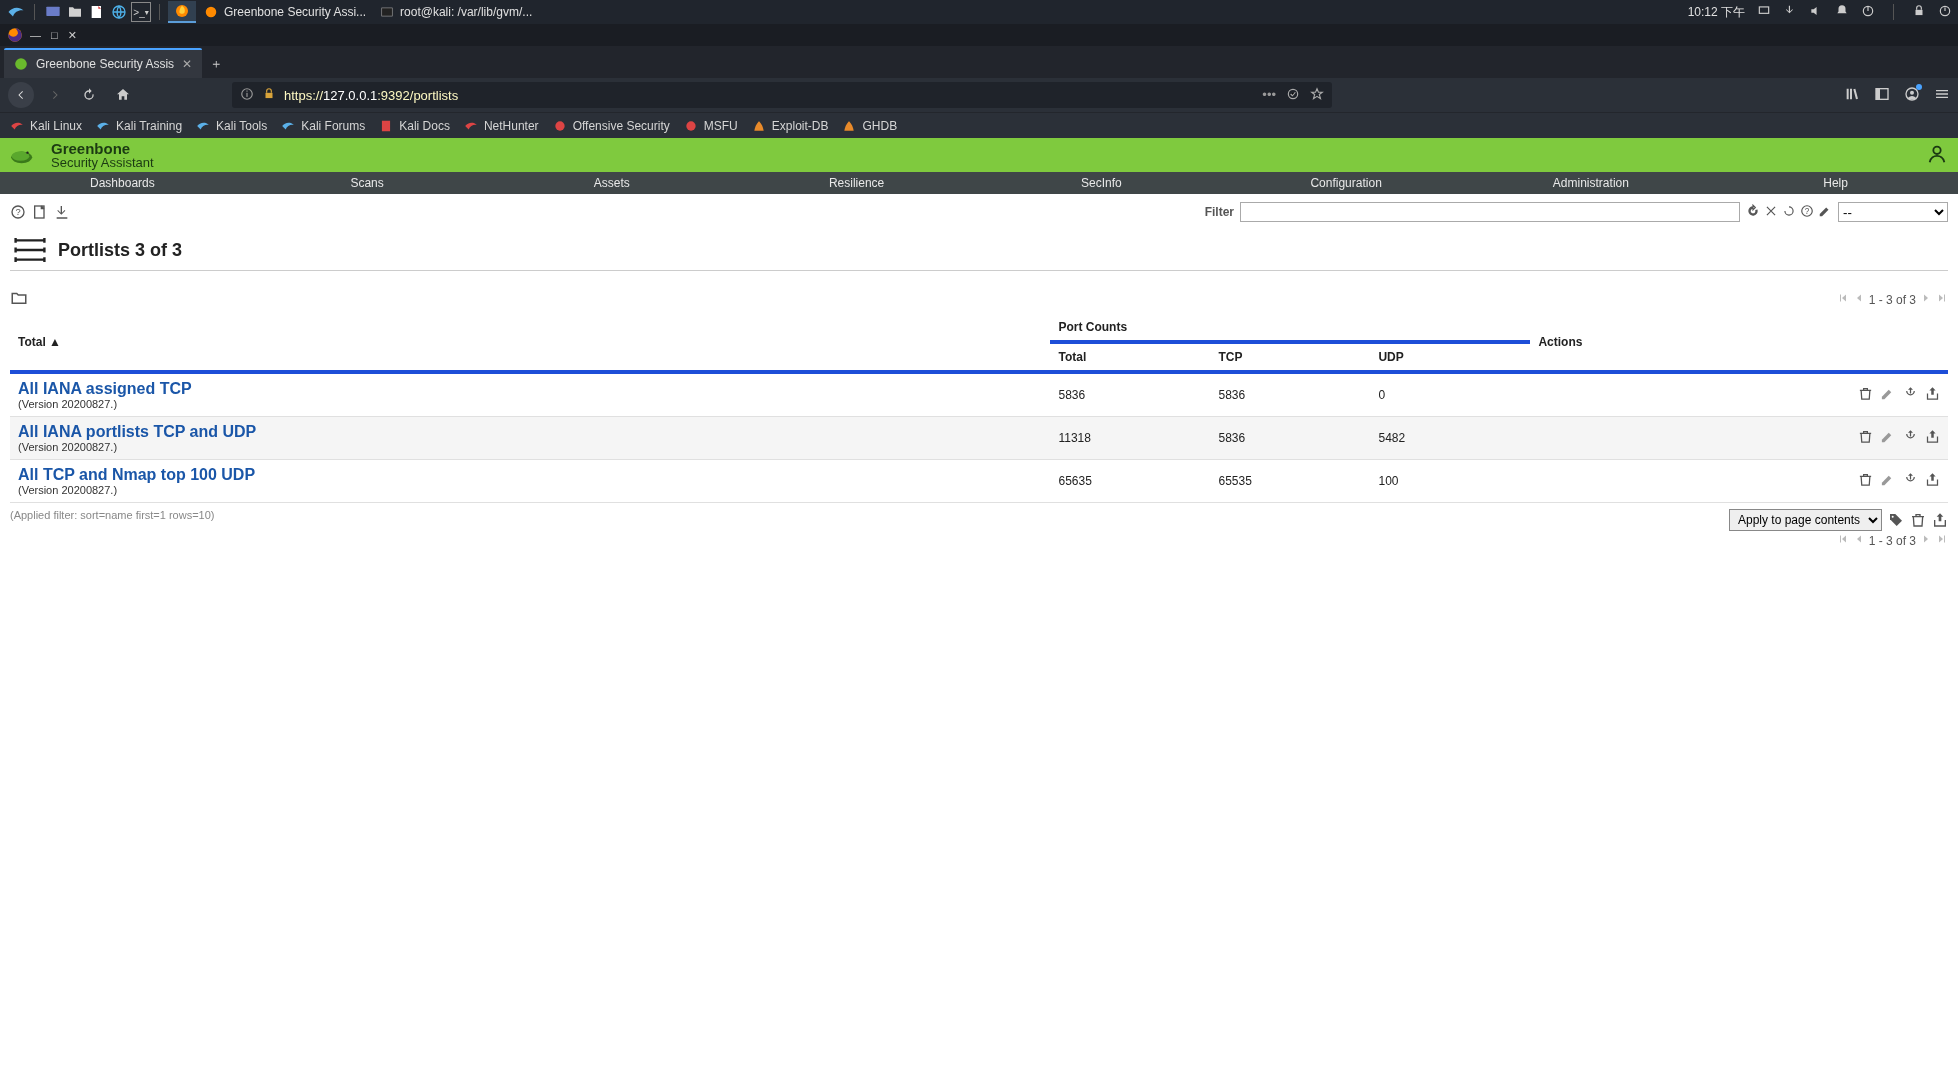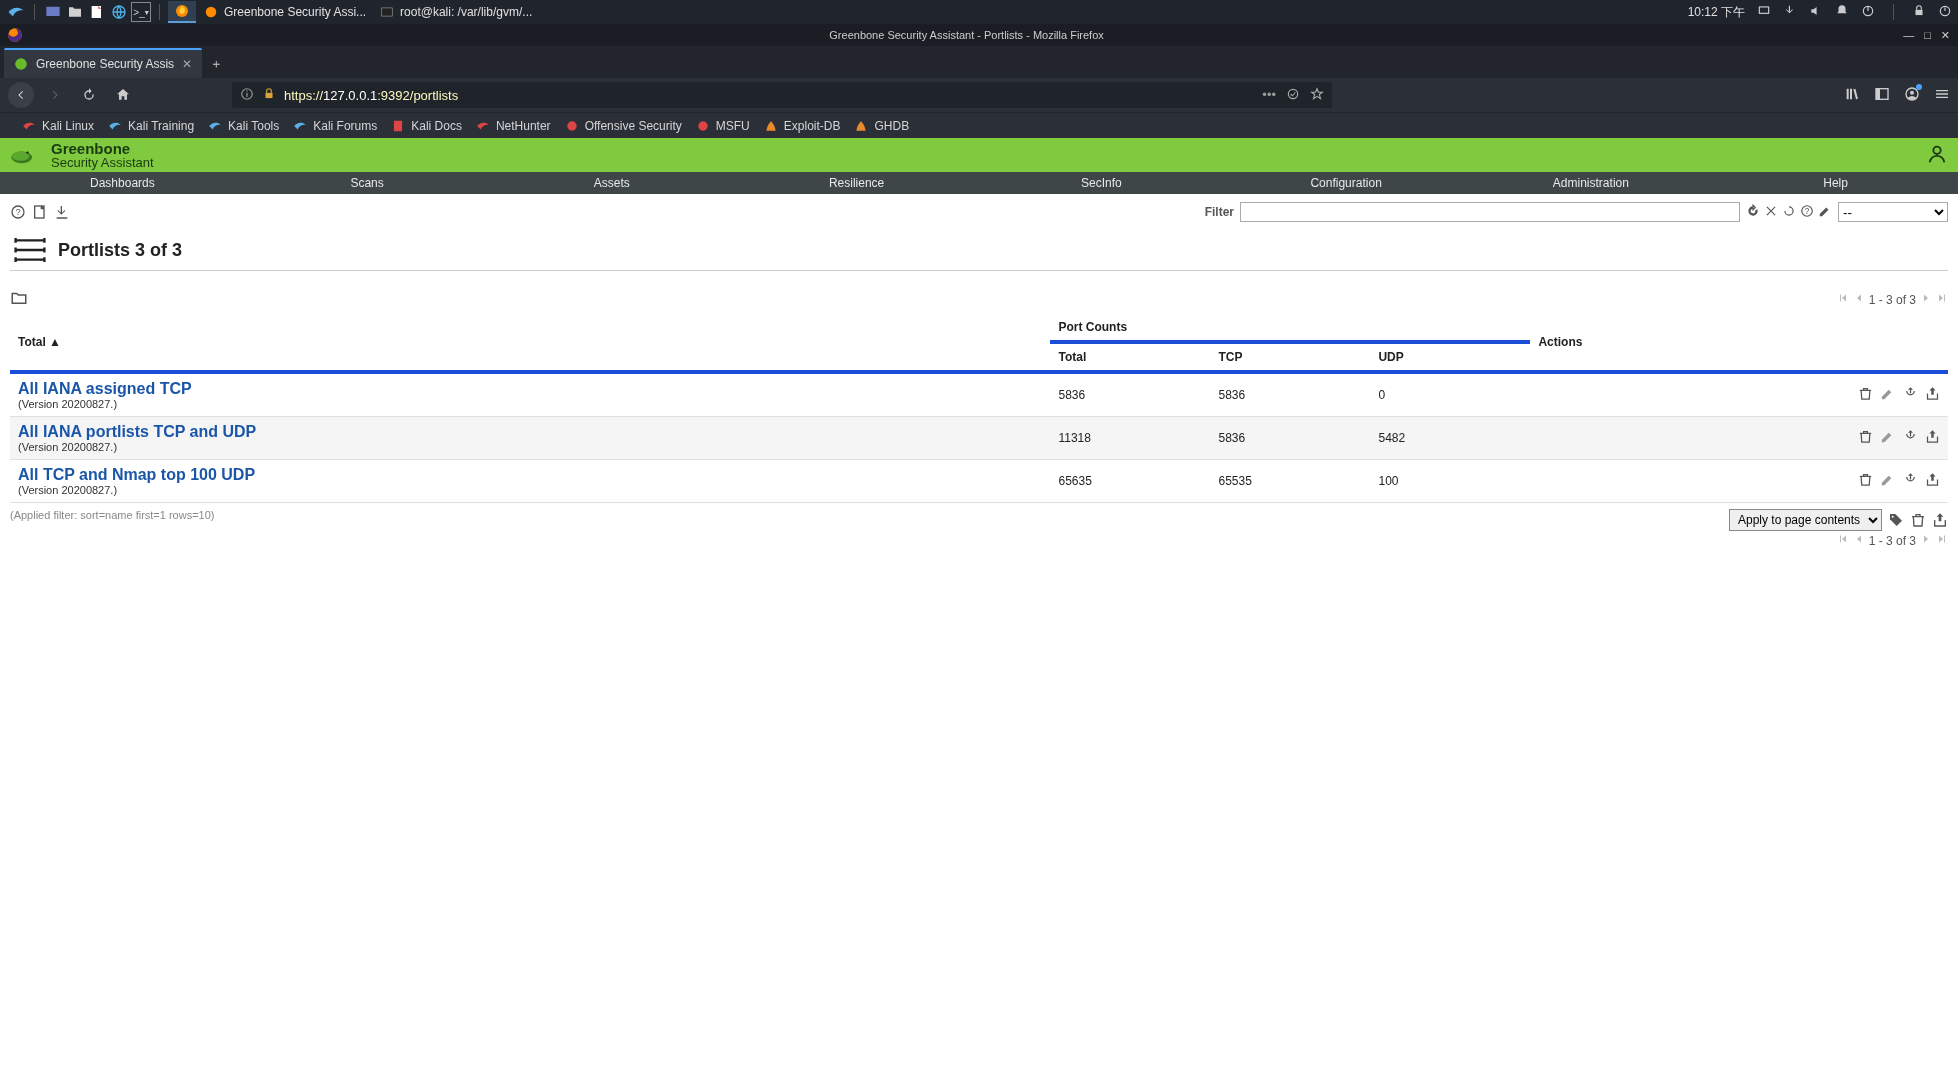--- a/index.html
+++ b/index.html
@@ -35,21 +35,21 @@
 .ff-nav .back { background: #3a3f48; }
 .urlbar { flex: 0 0 1100px; background: #1f232a; border-radius: 3px; height: 26px; display: flex; align-items: center; padding: 0 8px; color: #bbb; gap: 8px; }
 .urlbar .url-text { flex: 1; font-size: 13px; }
 .url-dim { color: #fef9c3; }
 .url-bright { color: #fff; }
 .ff-nav .spacer { flex: 1; }
 .ff-nav .right-icons { display: flex; gap: 14px; color: #ccc; }
 .url-icons-right { display: flex; gap: 10px; color: #999; }
 
 
-.bm-bar { background: #2b3038; height: 26px; display: flex; align-items: center; padding: 0 22px; gap: 14px; border-top: 1px solid #23262c; }
+.bm-bar { background: #2b3038; height: 26px; display: flex; align-items: center; padding: 0 10px; gap: 14px; border-top: 1px solid #23262c; }
 .bm-item { display: flex; align-items: center; gap: 6px; color: #d5d5d5; font-size: 12px; }
 .bm-ico { width: 14px; height: 14px; }
 
 
 .gb-header { background: #7fca3e; height: 34px; display: flex; align-items: center; padding: 0 10px; }
 .gb-logo { display: flex; align-items: center; gap: 13px; color: #1b3a12; }
 .gb-logo svg { width: 28px; height: 28px; }
 .gb-logo .t1 { font-weight: bold; font-size: 15px; line-height: 1; }
 .gb-logo .t2 { font-size: 13px; line-height: 1; }
 .gb-header .user-ico { margin-left: auto; color: #1b3a12; }
@@ -183,21 +183,20 @@
   </div>
 </div>
 
 <div class="ff-titlebar">
   <span class="ff-logo">
     <svg viewBox="0 0 24 24">
         <circle cx="12" cy="12" r="9" fill="#ff8a00"></circle>
         <path fill="#4a2b88" d="M12 3a9 9 0 11-9 9c0-1 0-1 1-1 3 5 10 4 12-1 0-3-2-6-4-7z"></path>
       </svg>
   </span>
-  <span class="title">Greenbone Security Assistant - Portlists - Mozilla Firefox</span>
   <div class="win-ctrl">
     <span>—</span>
     <span>□</span>
     <span>✕</span>
   </div>
 </div>
 
 <div class="ff-tabs">
   <div class="tab">
     <span class="tab-ico">

